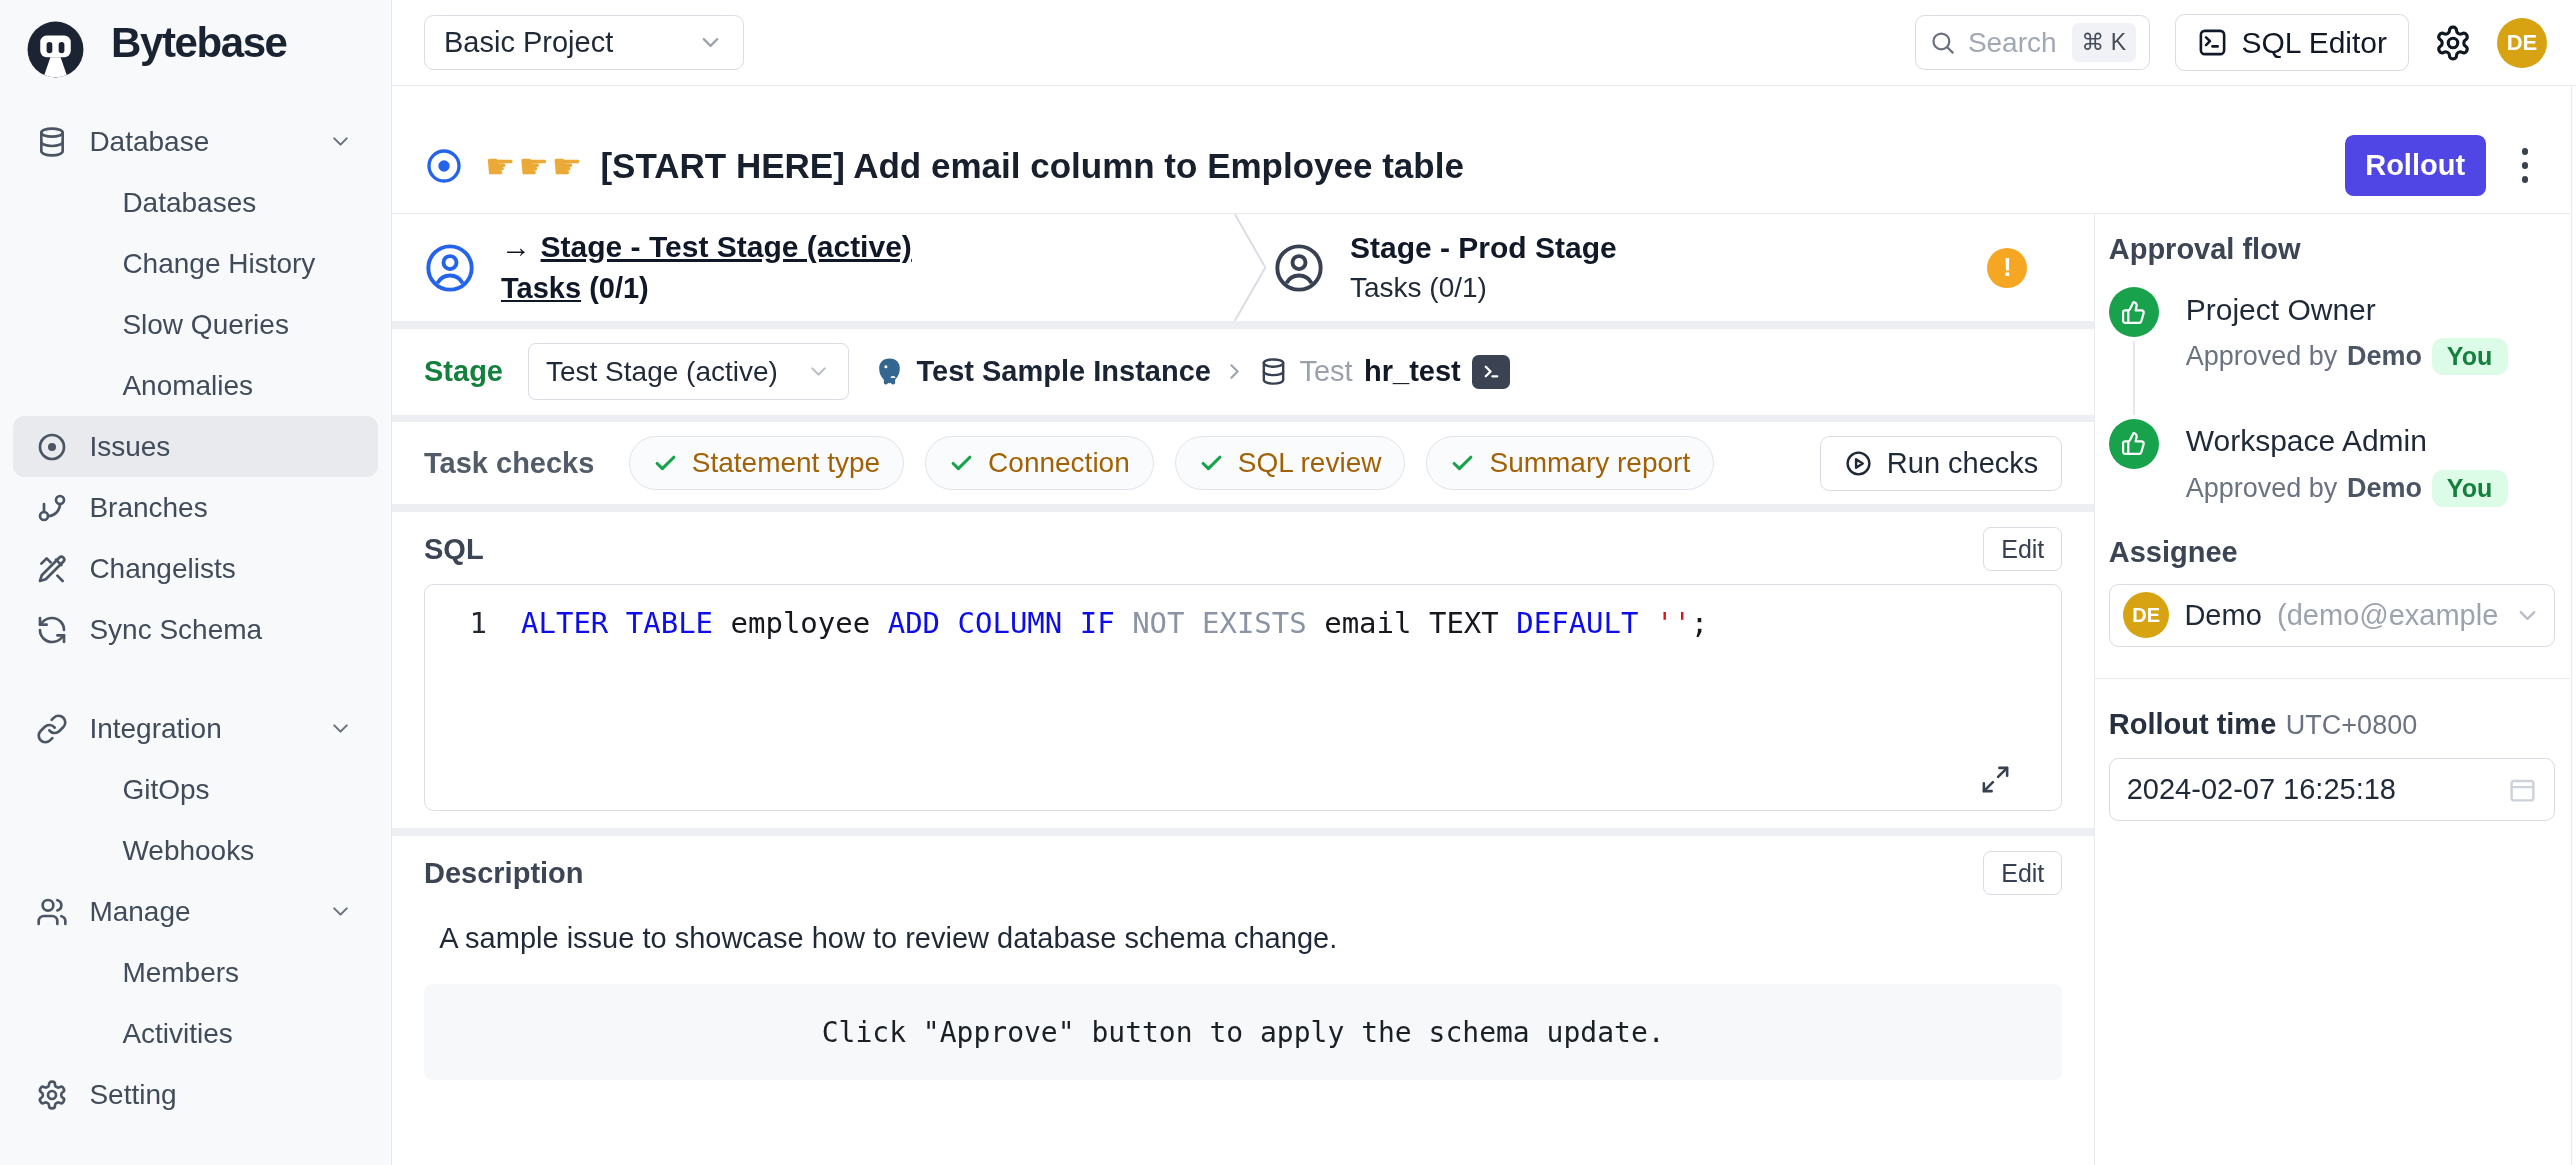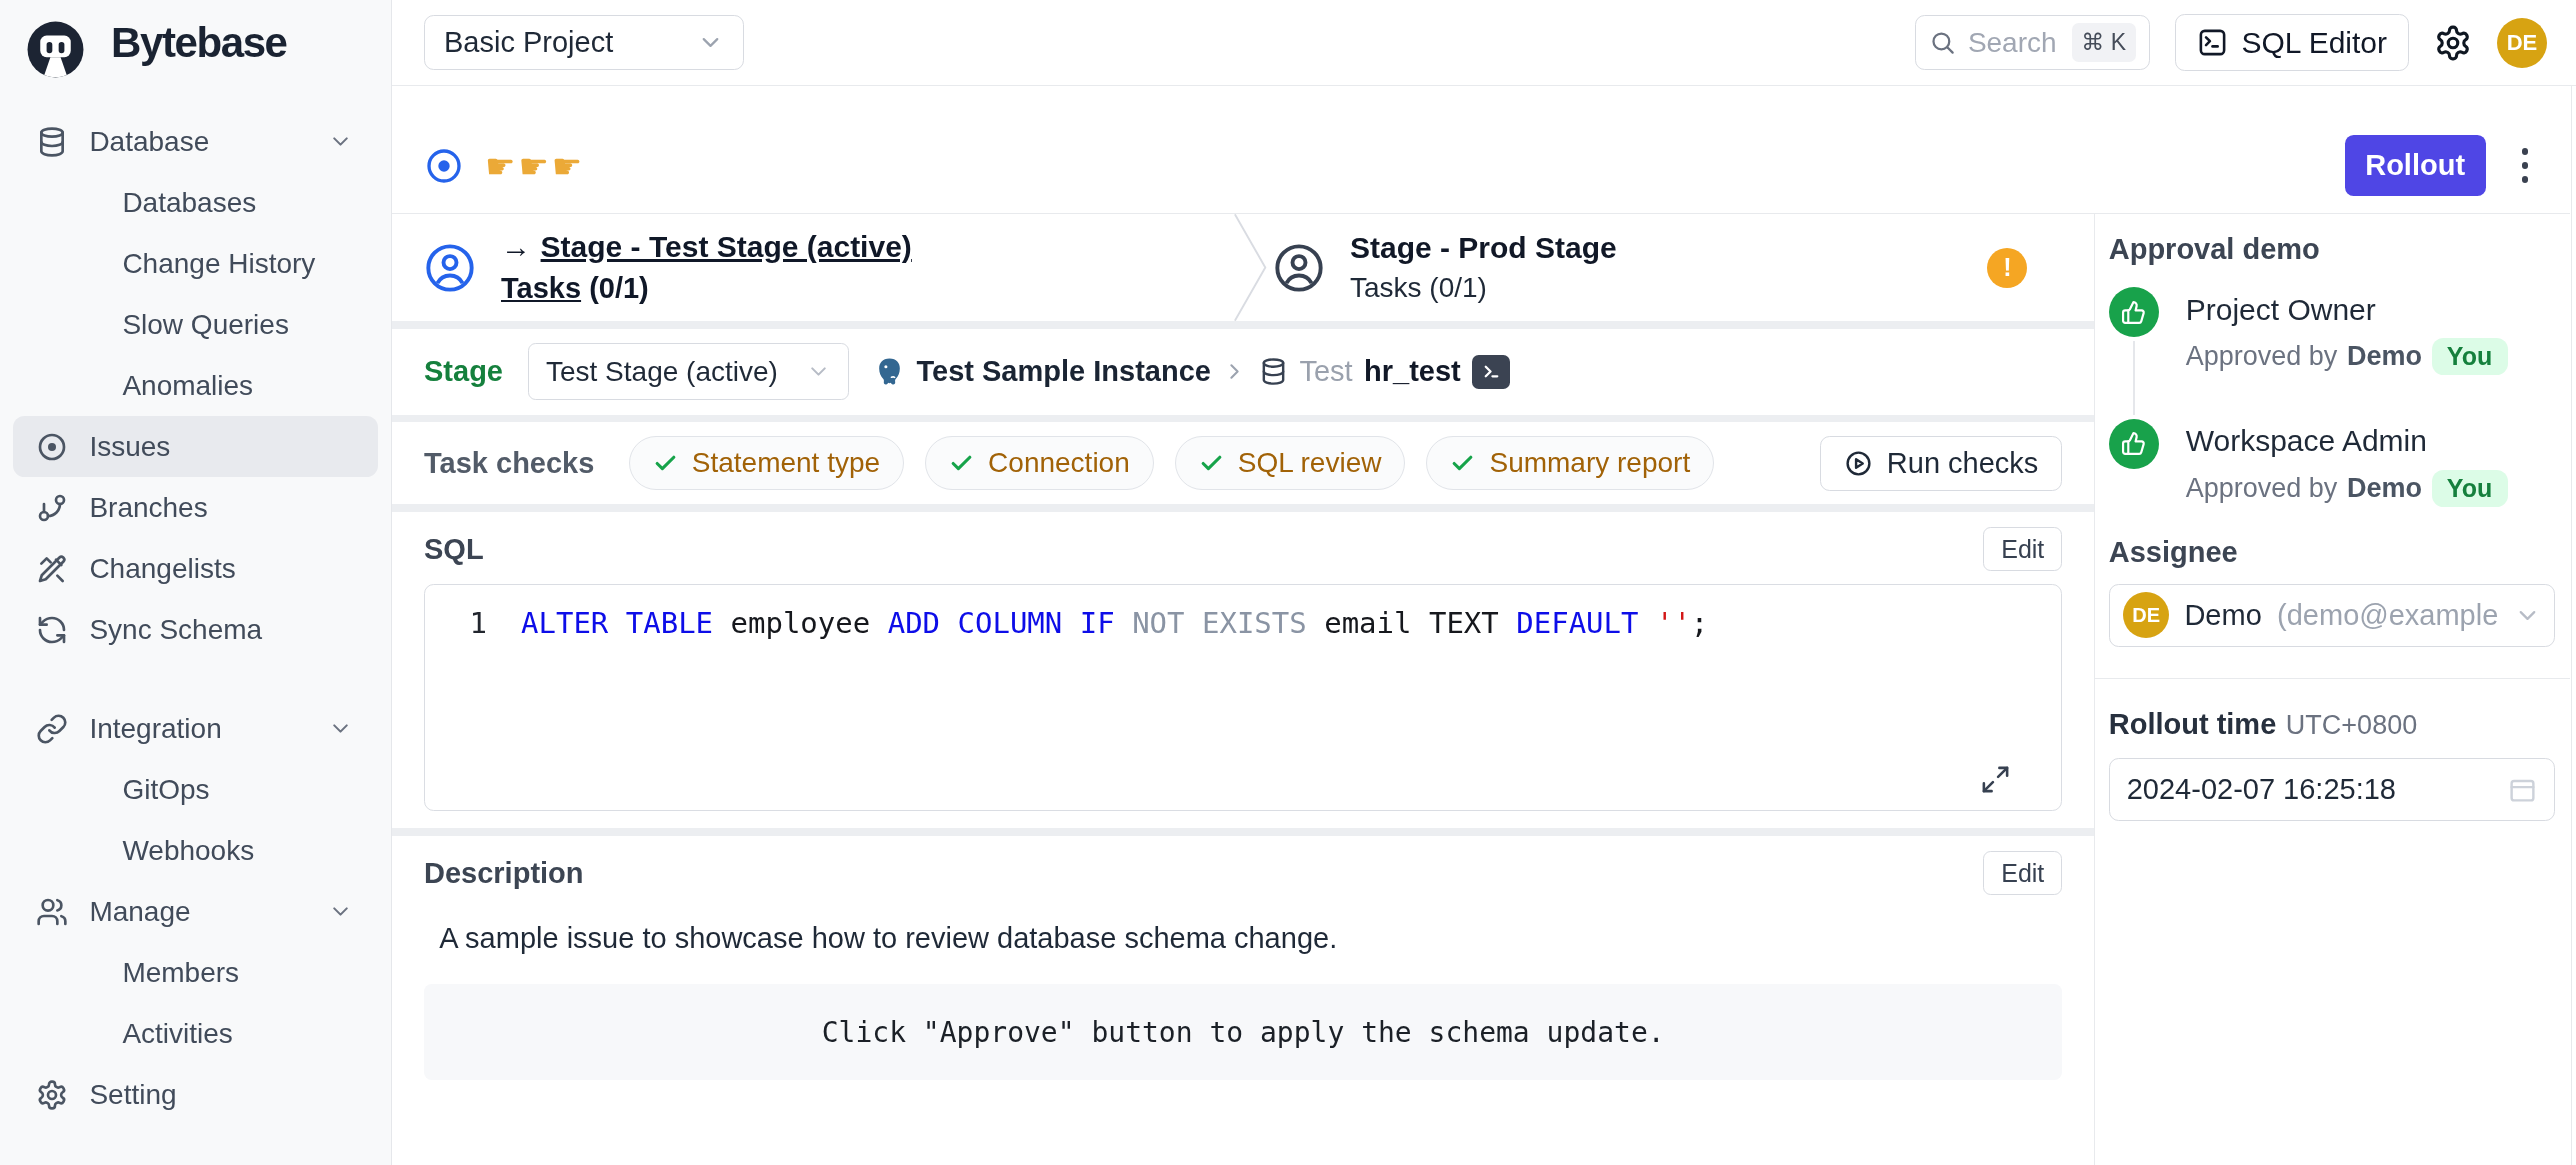--- a/index.html
+++ b/index.html
@@ -293,20 +293,21 @@
       <div class="gap-strip"></div>
 
 
       <div class="title-row">
         <svg width="40" height="40" viewBox="0 0 24 24" fill="none" stroke="#2563eb" stroke-width="2">
             <circle cx="12" cy="12" r="9"></circle>
             <circle cx="12" cy="12" r="3.4" fill="#2563eb" stroke="none"></circle>
           </svg>
         <h1 class="issue-title">
           <span class="pointer">☛☛☛</span>
+          <span>[START HERE] Add email column to Employee table</span>
         </h1>
         <button class="rollout-btn">Rollout</button>
         <div class="kebab">
             <i></i>
             <i></i>
             <i></i>
           </div>
       </div>
 
       <div class="content-row">
@@ -447,21 +448,21 @@
               <button class="edit-btn">Edit</button>
             </div>
             <p class="desc-body">A sample issue to showcase how to review database schema change.</p>
             <div class="note-box">
               <span>Click "Approve" button to apply the schema update.</span>
             </div>
           </div>
         </div>
 
         <aside class="right-pane">
-          <div class="panel-title">Approval demo</div>
+          <div class="panel-title">Approval flow</div>
           <div class="steps">
             <div class="step">
               <div class="connector"></div>
               <div class="thumb-circle">
                 <svg width="25" height="25" viewBox="0 0 24 24" fill="none" stroke="#fff" stroke-width="2.1" stroke-linecap="round" stroke-linejoin="round">
                     <path d="M7 10v12"></path>
                     <path d="M15 5.88 14 10h5.83a2 2 0 0 1 1.92 2.56l-2.33 8A2 2 0 0 1 17.5 22H4a2 2 0 0 1-2-2v-8a2 2 0 0 1 2-2h2.76a2 2 0 0 0 1.79-1.11L12 2a3.13 3.13 0 0 1 3 3.88Z"></path>
                   </svg>
               </div>
               <div>

